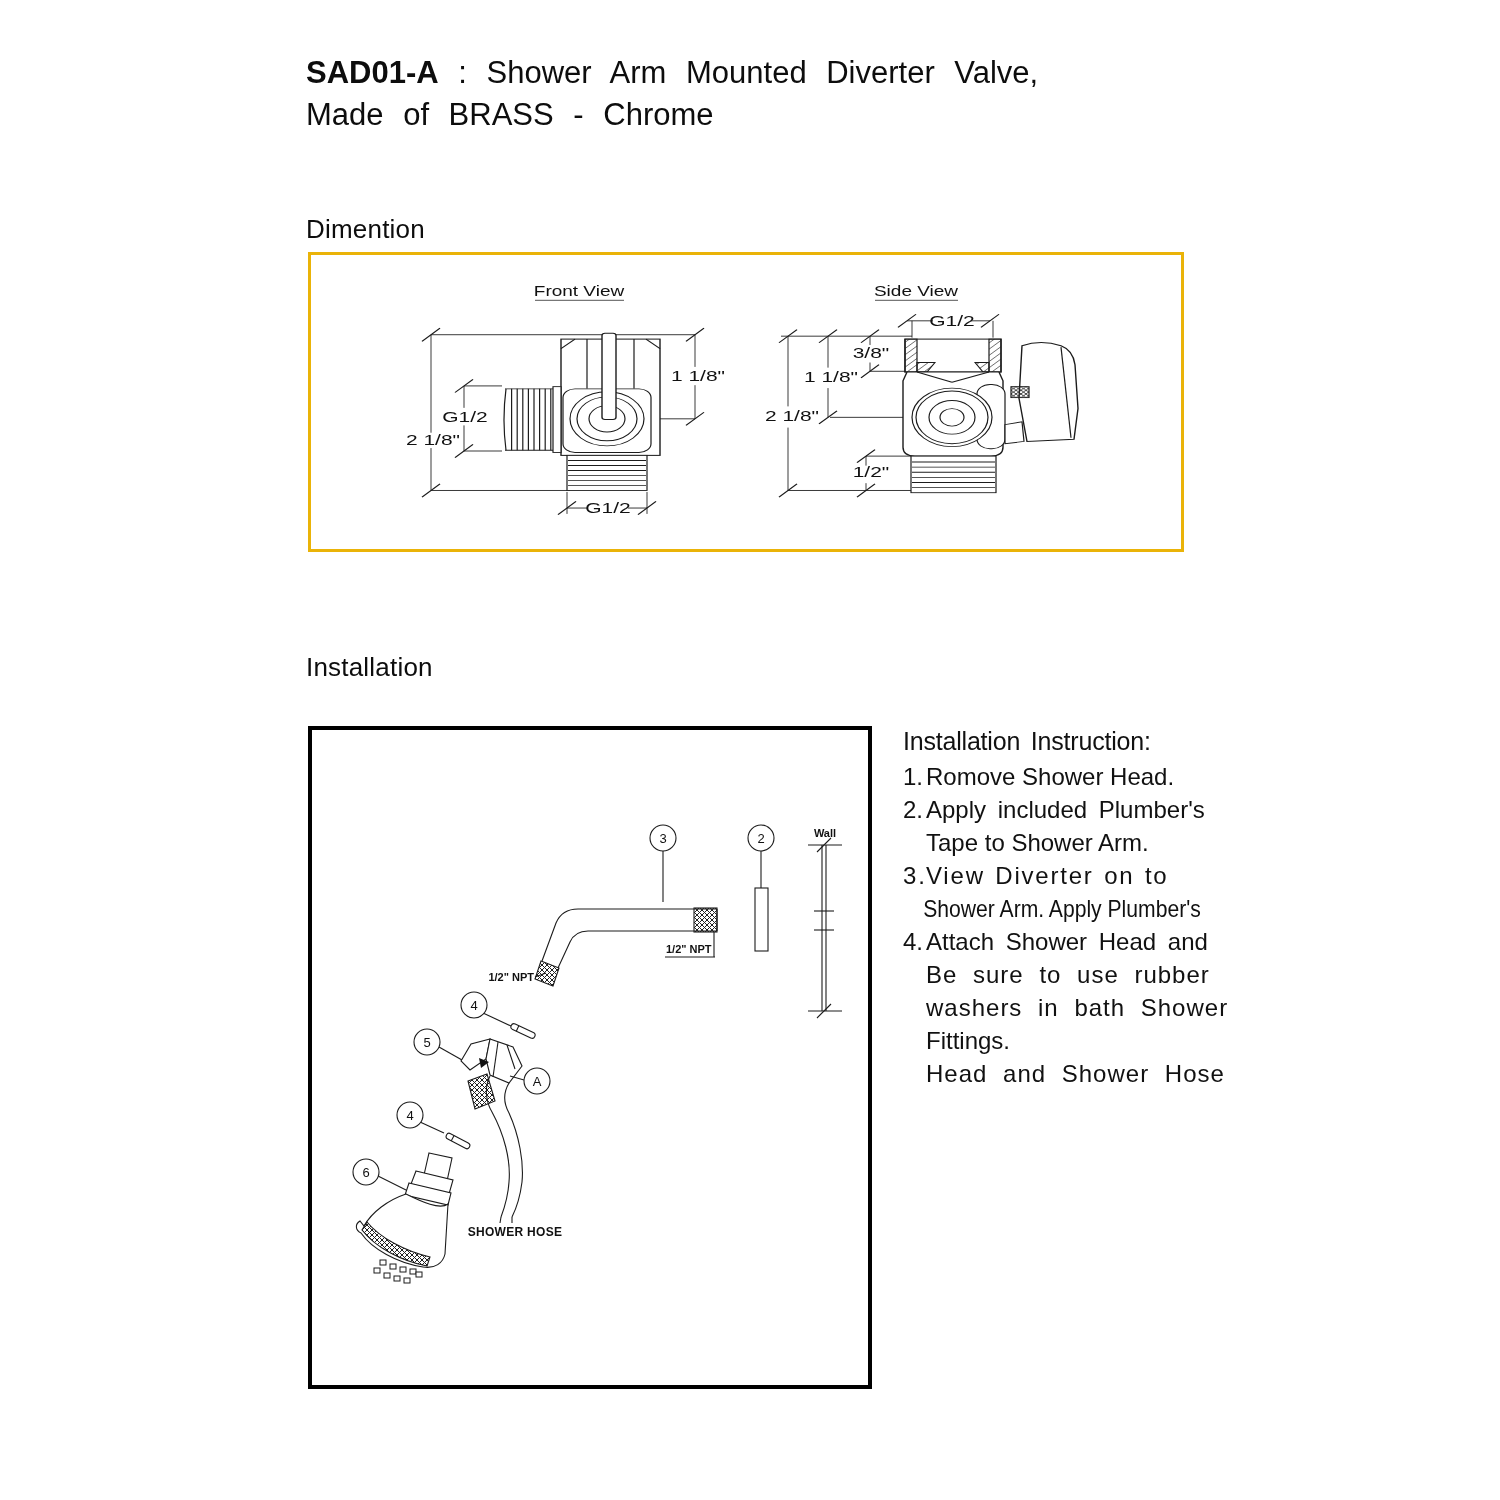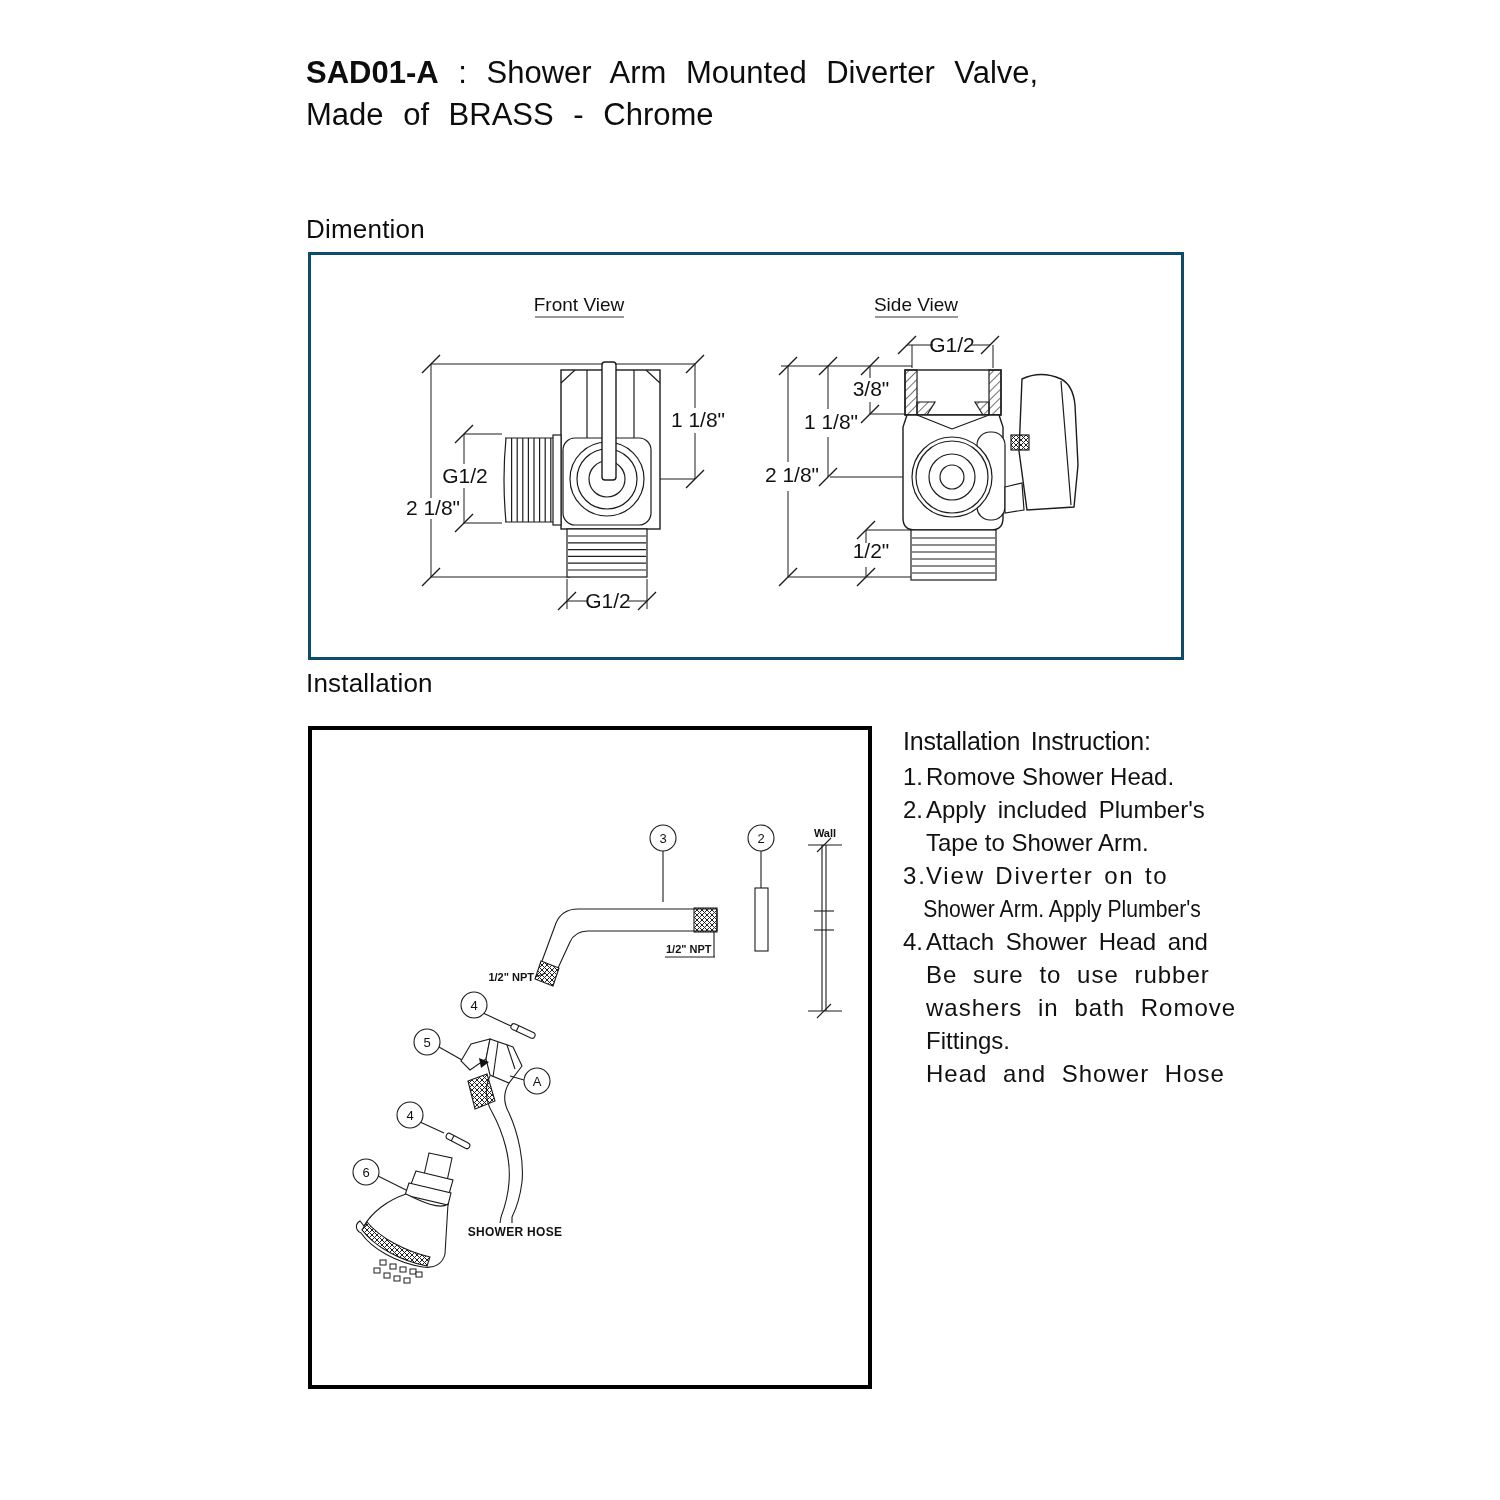--- a/index.html
+++ b/index.html
@@ -1,23 +1,23 @@
 <!DOCTYPE html>
 <html><head>
 <meta charset="utf-8">
 <style>
   html,body{margin:0;padding:0;background:#fff;}
   body{width:1500px;height:1500px;position:relative;font-family:"Liberation Sans",sans-serif;color:#111;overflow:hidden;}
   .title{position:absolute;left:306px;top:52px;font-size:31px;line-height:42px;word-spacing:11px;letter-spacing:0;color:#0d0d0d;}
   .title .model{font-weight:bold;}
   .section-heading{position:absolute;font-size:26px;font-weight:normal;color:#0d0d0d;letter-spacing:0.2px;}
   #dim-heading{left:306px;top:214px;}
-  #inst-heading{left:306px;top:668px;text-align:center;}
+  #inst-heading{left:306px;top:652px;text-align:center;}
   .frame{position:absolute;background:#fff;box-sizing:border-box;}
-  #dim-box{left:308px;top:252px;width:876px;height:408px;border:3px solid #0c4a6e;padding-left:20px;}
+  #dim-box{left:308px;top:252px;width:876px;height:300px;border:3px solid #eab308;padding-left:20px;}
   #inst-box{left:308px;top:726px;width:564px;height:663px;border:4px solid #000;}
   .frame svg{position:absolute;left:0;top:0;width:100%;height:100%;}
   svg text{fill:#111;font-family:"Liberation Sans",sans-serif;}
   .view-title{font-size:19px;}
   .dim-label{font-size:21px;}
   .balloon-num{font-size:13px;}
   .tiny-label{font-size:11px;font-weight:bold;}
   .hose-label{font-size:12px;font-weight:bold;letter-spacing:0.3px;}
   .instructions{position:absolute;left:903px;top:727px;width:288px;}
   .inst-title{font-size:25px;font-weight:normal;word-spacing:4px;letter-spacing:-0.2px;margin:0 0 4px 0;white-space:nowrap;}
@@ -328,21 +328,21 @@
       <span>Shower Arm. Apply Plumber's</span>
     </div>
   <div class="inst-line w1">
       <span class="num">4.</span>
       <span>Attach Shower Head and</span>
     </div>
   <div class="inst-line cont w2">
       <span>Be sure to use rubber</span>
     </div>
   <div class="inst-line cont w2">
-      <span>washers in bath Romove</span>
+      <span>washers in bath Shower</span>
     </div>
   <div class="inst-line cont">
       <span>Fittings.</span>
     </div>
   <div class="inst-line cont w2">
       <span>Head and Shower Hose</span>
     </div>
 </div>
 
 </body></html>

